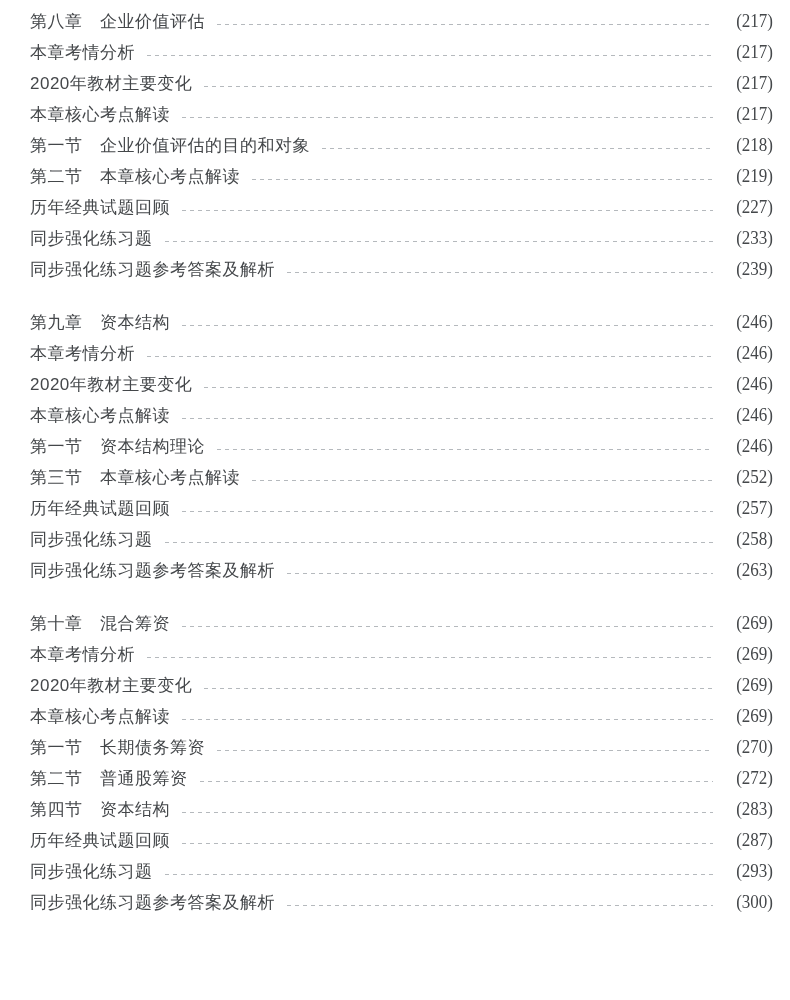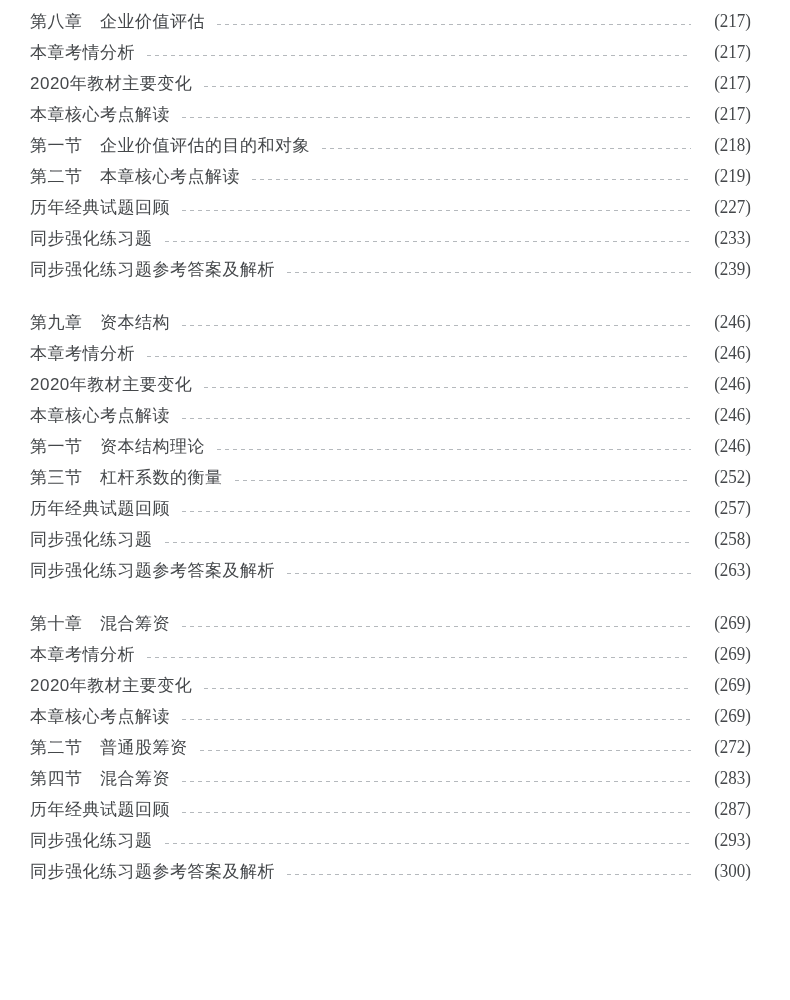--- a/index.html
+++ b/index.html
@@ -11,21 +11,21 @@
   html,body{margin:0;padding:0;}
   body{
     width:790px;
     height:1000px;
     background:var(--page-bg);
     font-family:"Liberation Sans","DejaVu Sans",sans-serif;
     color:var(--text-color);
     overflow:hidden;
   }
   .toc{
-    padding:6px 39px 0 30px;
+    padding:6px 17px 0 30px;
   }
   .toc-block + .toc-block{
     margin-top:22px;
   }
   .toc-row{
     display:flex;
     align-items:center;
     height:31px;
     font-size:17px;
     color:var(--text-color);
@@ -138,21 +138,21 @@
   </div>
 
   <div class="toc-row">
     <span class="toc-label">第一节　资本结构理论</span>
     <span class="toc-leader"></span>
     <span class="toc-page">(246)</span>
   </div>
 
 
   <div class="toc-row">
-    <span class="toc-label">第三节　杠杆系数的衡量</span>
+    <span class="toc-label">第三节　本章核心考点解读</span>
     <span class="toc-leader"></span>
     <span class="toc-page">(252)</span>
   </div>
 
   <div class="toc-row">
     <span class="toc-label">历年经典试题回顾</span>
     <span class="toc-leader"></span>
     <span class="toc-page">(257)</span>
   </div>
 
@@ -187,30 +187,35 @@
     <span class="toc-leader"></span>
     <span class="toc-page">(269)</span>
   </div>
 
   <div class="toc-row">
     <span class="toc-label">本章核心考点解读</span>
     <span class="toc-leader"></span>
     <span class="toc-page">(269)</span>
   </div>
 
+  <div class="toc-row">
+    <span class="toc-label">第一节　长期债务筹资</span>
+    <span class="toc-leader"></span>
+    <span class="toc-page">(270)</span>
+  </div>
 
   <div class="toc-row">
     <span class="toc-label">第二节　普通股筹资</span>
     <span class="toc-leader"></span>
     <span class="toc-page">(272)</span>
   </div>
 
 
   <div class="toc-row">
-    <span class="toc-label">第四节　混合筹资</span>
+    <span class="toc-label">第四节　资本结构</span>
     <span class="toc-leader"></span>
     <span class="toc-page">(283)</span>
   </div>
 
   <div class="toc-row">
     <span class="toc-label">历年经典试题回顾</span>
     <span class="toc-leader"></span>
     <span class="toc-page">(287)</span>
   </div>
 

